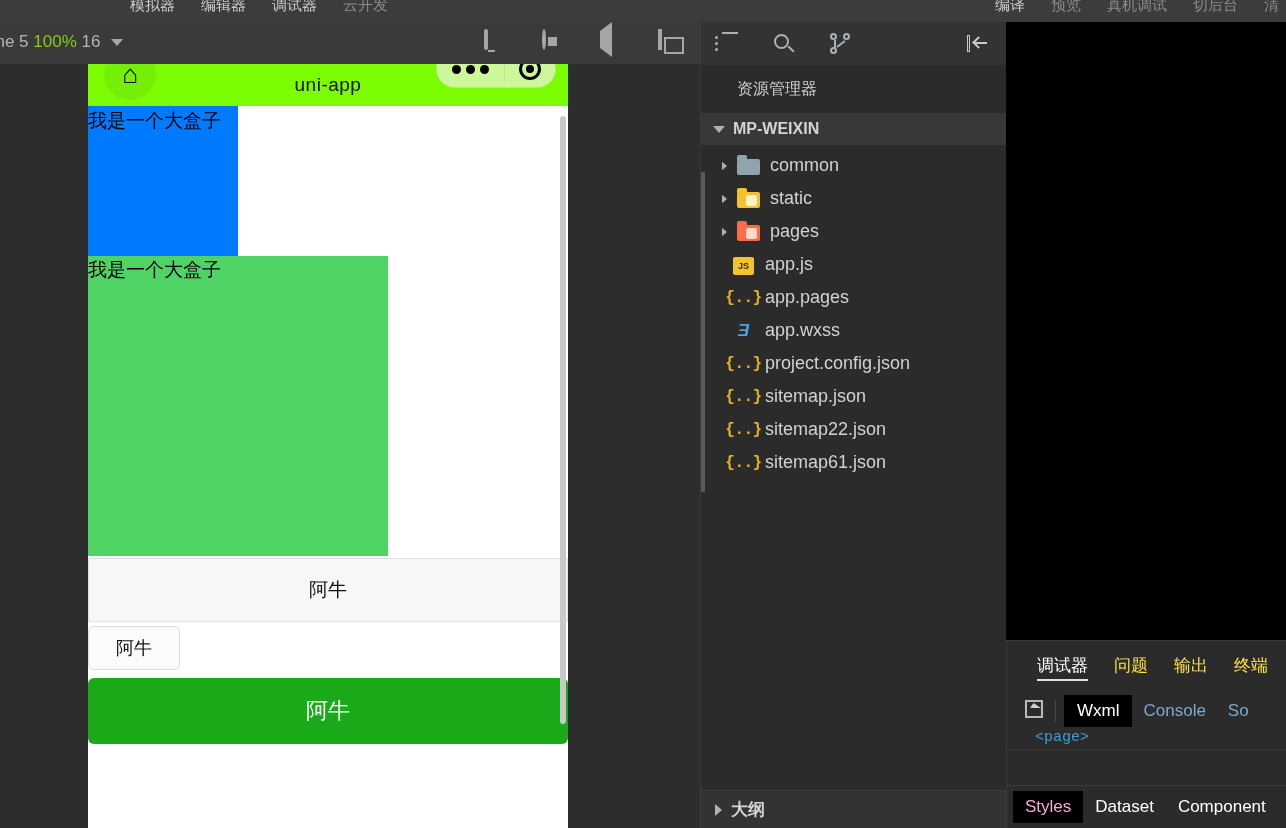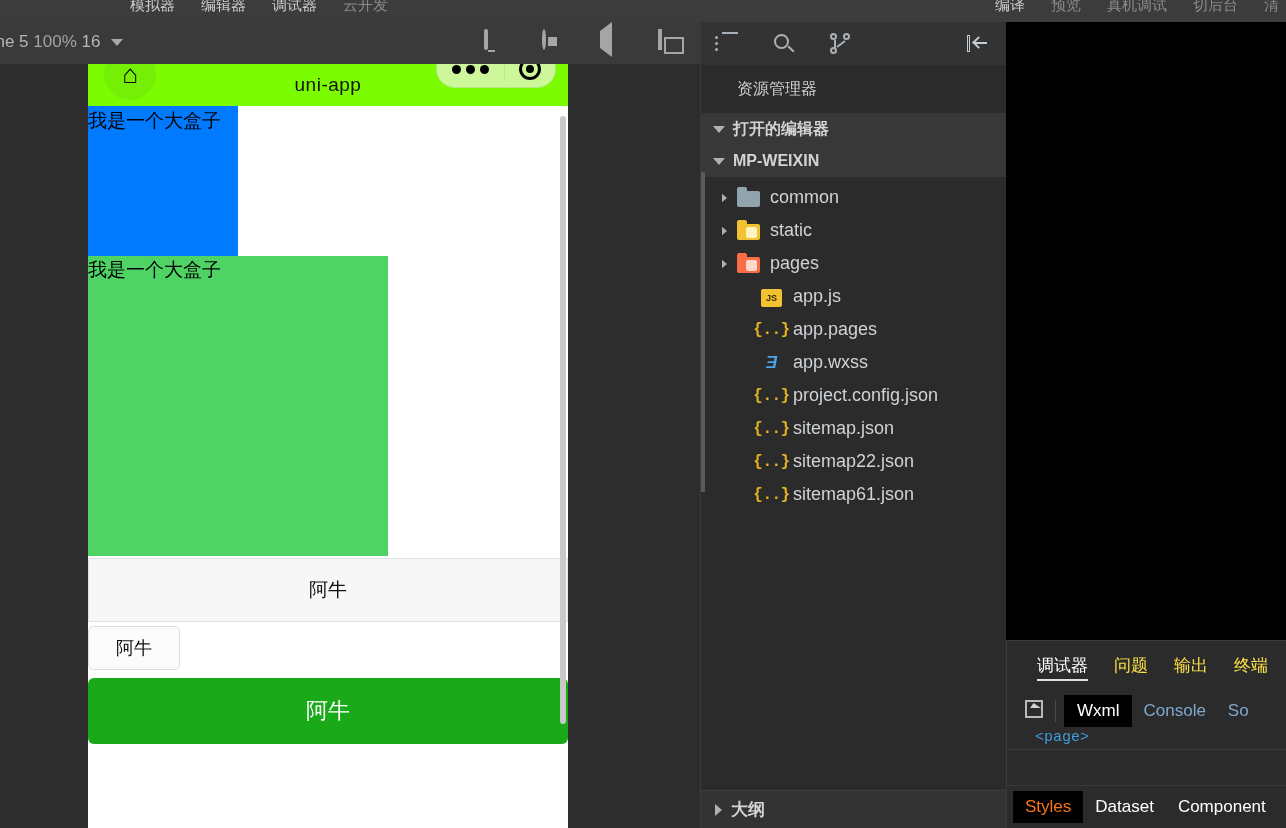--- a/index.html
+++ b/index.html
@@ -30,21 +30,21 @@
     background:#2d2d2d;
   }
   .sim-toolbar {
     position:absolute; left:0; top:0; width:700px; height:42px;
     background:#3a3a3a;
   }
   .sim-device {
     position:absolute; left:-14px; top:10px;
     font-size:17px; color:#b5b5b5; white-space:nowrap;
   }
-  .sim-device .pct { color:#a3a3a3; }
+  .sim-device .pct { color:#84cc16; }
   .caret-dn {
     display:inline-block; width:0; height:0; margin-left:6px;
     border-left:6px solid transparent; border-right:6px solid transparent;
     border-top:7px solid #a8a8a8; vertical-align:middle;
   }
   .sim-icons {
     position:absolute; right:10px; top:0; height:42px;
     display:flex; align-items:center; gap:36px; padding-right:10px;
   }
   .sicon { width:22px; height:24px; position:relative; opacity:.85; }
@@ -226,21 +226,21 @@
     color:#e6b422; font-size:16px; font-weight:bold; letter-spacing:-.5px;
     display:flex; align-items:center; justify-content:center;
     font-family:"Liberation Mono", monospace;
   }
   .badge-css {
     position:absolute; left:2px; top:2px; width:21px; height:19px;
     color:#4aa3e8; font-size:17px; font-weight:bold;
     display:flex; align-items:center; justify-content:center;
     font-style:italic;
   }
-  .trow.nofold { padding-left:58px; }
+  .trow.nofold { padding-left:30px; }
   .exp-scroll {
     position:absolute; left:0px; top:150px; width:4px; height:320px;
     background:#5a5a5a;
   }
   .outline-row {
     position:absolute; left:0; bottom:0; width:306px; height:38px;
     display:flex; align-items:center; gap:9px; padding-left:14px;
     background:#333333; border-top:1px solid #3d3d3d;
     font-size:17px; font-weight:bold; color:#d4d4d4;
   }
@@ -289,21 +289,21 @@
     height:16px; padding-left:28px; font-size:15px; color:#3f9cd8;
     font-family:"Liberation Mono", monospace; overflow:hidden;
     line-height:10px;
   }
   .dt-blank { height:36px; background:#2b2b2b; border-top:1px solid #3a3a3a; }
   .dt-tabs2 {
     height:42px; display:flex; align-items:center; gap:0; padding-left:6px;
     background:#2b2b2b; border-top:1px solid #3a3a3a;
   }
   .t2 { font-size:17px; color:#ffffff; padding:6px 12px; white-space:nowrap; }
-  .t2.sel { background:#000000; color:#f97316; }
+  .t2.sel { background:#000000; color:#f9a8d4; }
 
   .right-black {
     position:absolute; left:1006px; top:22px; width:280px; height:618px;
     background:#000000;
   }
 </style>
 </head>
 <body>
 
 <div id="root">
@@ -396,24 +396,20 @@
           <span class="l2"></span>
       </span>
       <span class="act-right ic-collapse">
         <span class="bar"></span>
           <span class="arw"></span>
       </span>
     </div>
 
     <div class="exp-title">资源管理器</div>
 
-    <div class="section-row">
-      <span class="tri"></span>
-      <span>打开的编辑器</span>
-    </div>
 
     <div class="section-row">
       <span class="tri"></span>
       <span>MP-WEIXIN</span>
     </div>
 
     <div class="tree">
 
       <div class="trow">
         <span class="tri right"></span>

